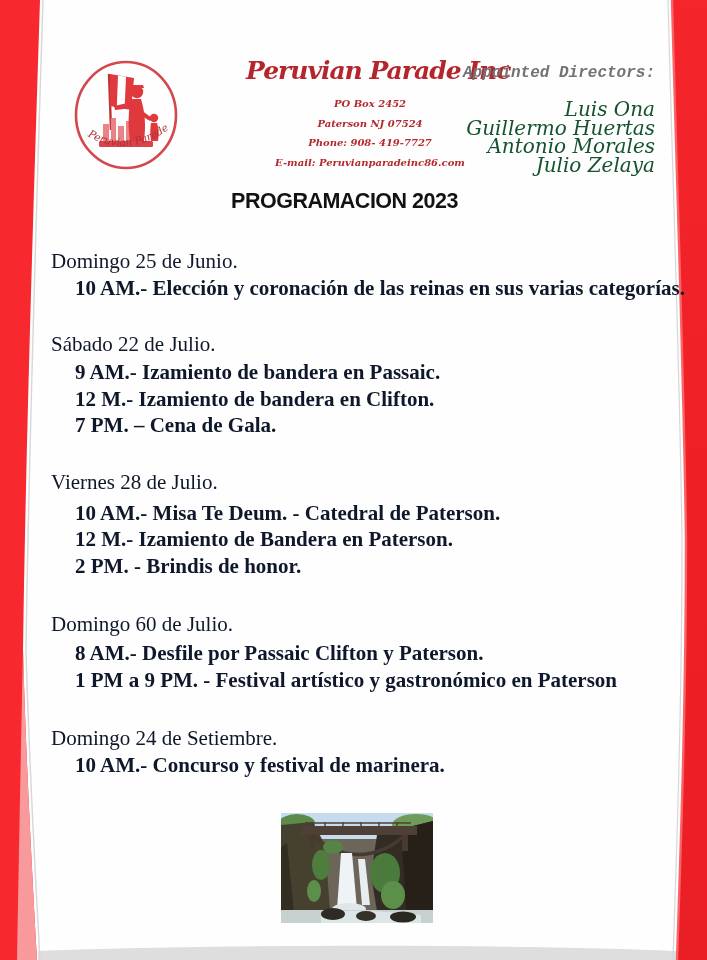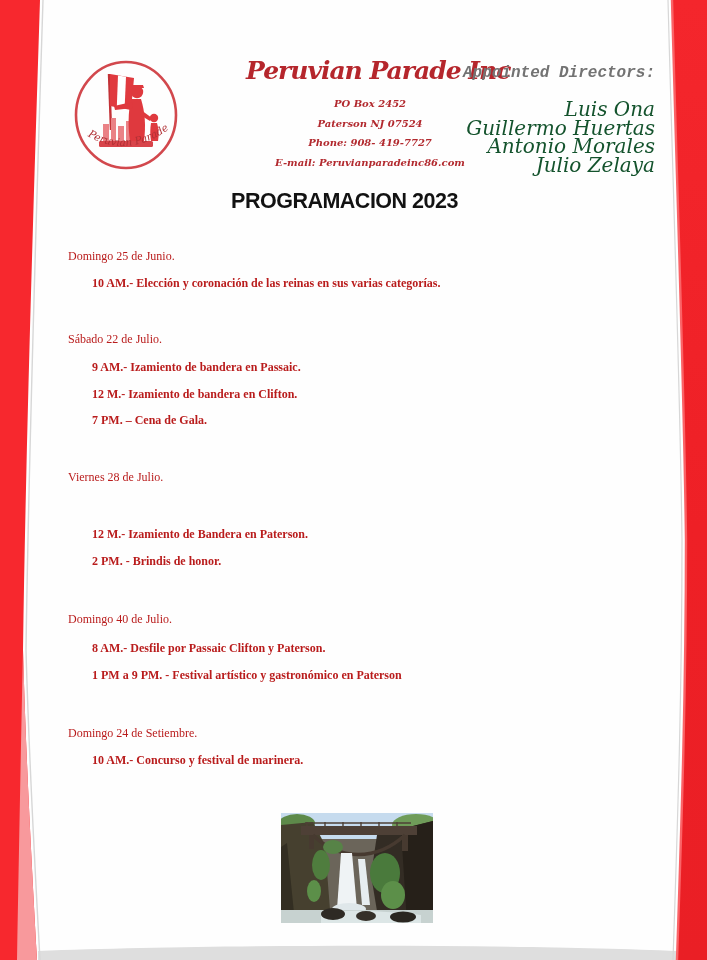--- a/index.html
+++ b/index.html
@@ -31,21 +31,21 @@
     font-family:"DejaVu Serif", serif; font-style:italic;
     font-size:20px; line-height:18.5px; color:#14532d; white-space:nowrap;
   }
   .program-title {
     position:absolute; left:0; width:689px; top:189px; text-align:center;
     font-family:"Liberation Sans", sans-serif; font-weight:bold;
     font-size:21.5px; letter-spacing:-0.5px; color:#121212;
   }
 
   
-  .sched-line { position:absolute; left:68px; font-size:12px; color:#b91c1c; white-space:nowrap; }
+  .sched-line { position:absolute; left:51px; font-size:21px; color:#0f172a; white-space:nowrap; }
   .sched-date { font-weight:normal; }
   .sched-event { font-weight:bold;margin-left:24px; }
 
   .photo-wrap { position:absolute; left:281px; top:813px; width:152px; height:110px; }
   .photo-wrap svg { display:block; }
 </style>
 </head>
 <body>
 
 <svg class="bg-svg" width="707" height="960" viewBox="0 0 707 960" aria-hidden="true">
@@ -129,24 +129,25 @@
 
   <div class="sched-line sched-date" style="top:249px">Domingo 25 de Junio.</div>
   <div class="sched-line sched-event" style="top:276px">10 AM.- Elección y coronación de las reinas en sus varias categorías.</div>
 
   <div class="sched-line sched-date" style="top:332px">Sábado 22 de Julio.</div>
   <div class="sched-line sched-event" style="top:360px">9 AM.- Izamiento de bandera en Passaic.</div>
   <div class="sched-line sched-event" style="top:387px">12 M.- Izamiento de bandera en Clifton.</div>
   <div class="sched-line sched-event" style="top:413px">7 PM. – Cena de Gala.</div>
 
   <div class="sched-line sched-date" style="top:470px">Viernes 28 de Julio.</div>
+  <div class="sched-line sched-event" style="top:501px">10 AM.- Misa Te Deum. - Catedral de Paterson.</div>
   <div class="sched-line sched-event" style="top:527px">12 M.- Izamiento de Bandera en Paterson.</div>
   <div class="sched-line sched-event" style="top:554px">2 PM. - Brindis de honor.</div>
 
-  <div class="sched-line sched-date" style="top:612px">Domingo 40 de Julio.</div>
+  <div class="sched-line sched-date" style="top:612px">Domingo 60 de Julio.</div>
   <div class="sched-line sched-event" style="top:641px">8 AM.- Desfile por Passaic Clifton y Paterson.</div>
   <div class="sched-line sched-event" style="top:668px">1 PM a 9 PM. - Festival artístico y gastronómico en Paterson</div>
 
   <div class="sched-line sched-date" style="top:726px">Domingo 24 de Setiembre.</div>
   <div class="sched-line sched-event" style="top:753px">10 AM.- Concurso y festival de marinera.</div>
 
   <div class="photo-wrap">
     <svg width="152" height="110" viewBox="0 0 152 110" preserveAspectRatio="none">
 
       <rect x="0" y="0" width="152" height="48" fill="#c6dbee"></rect>

